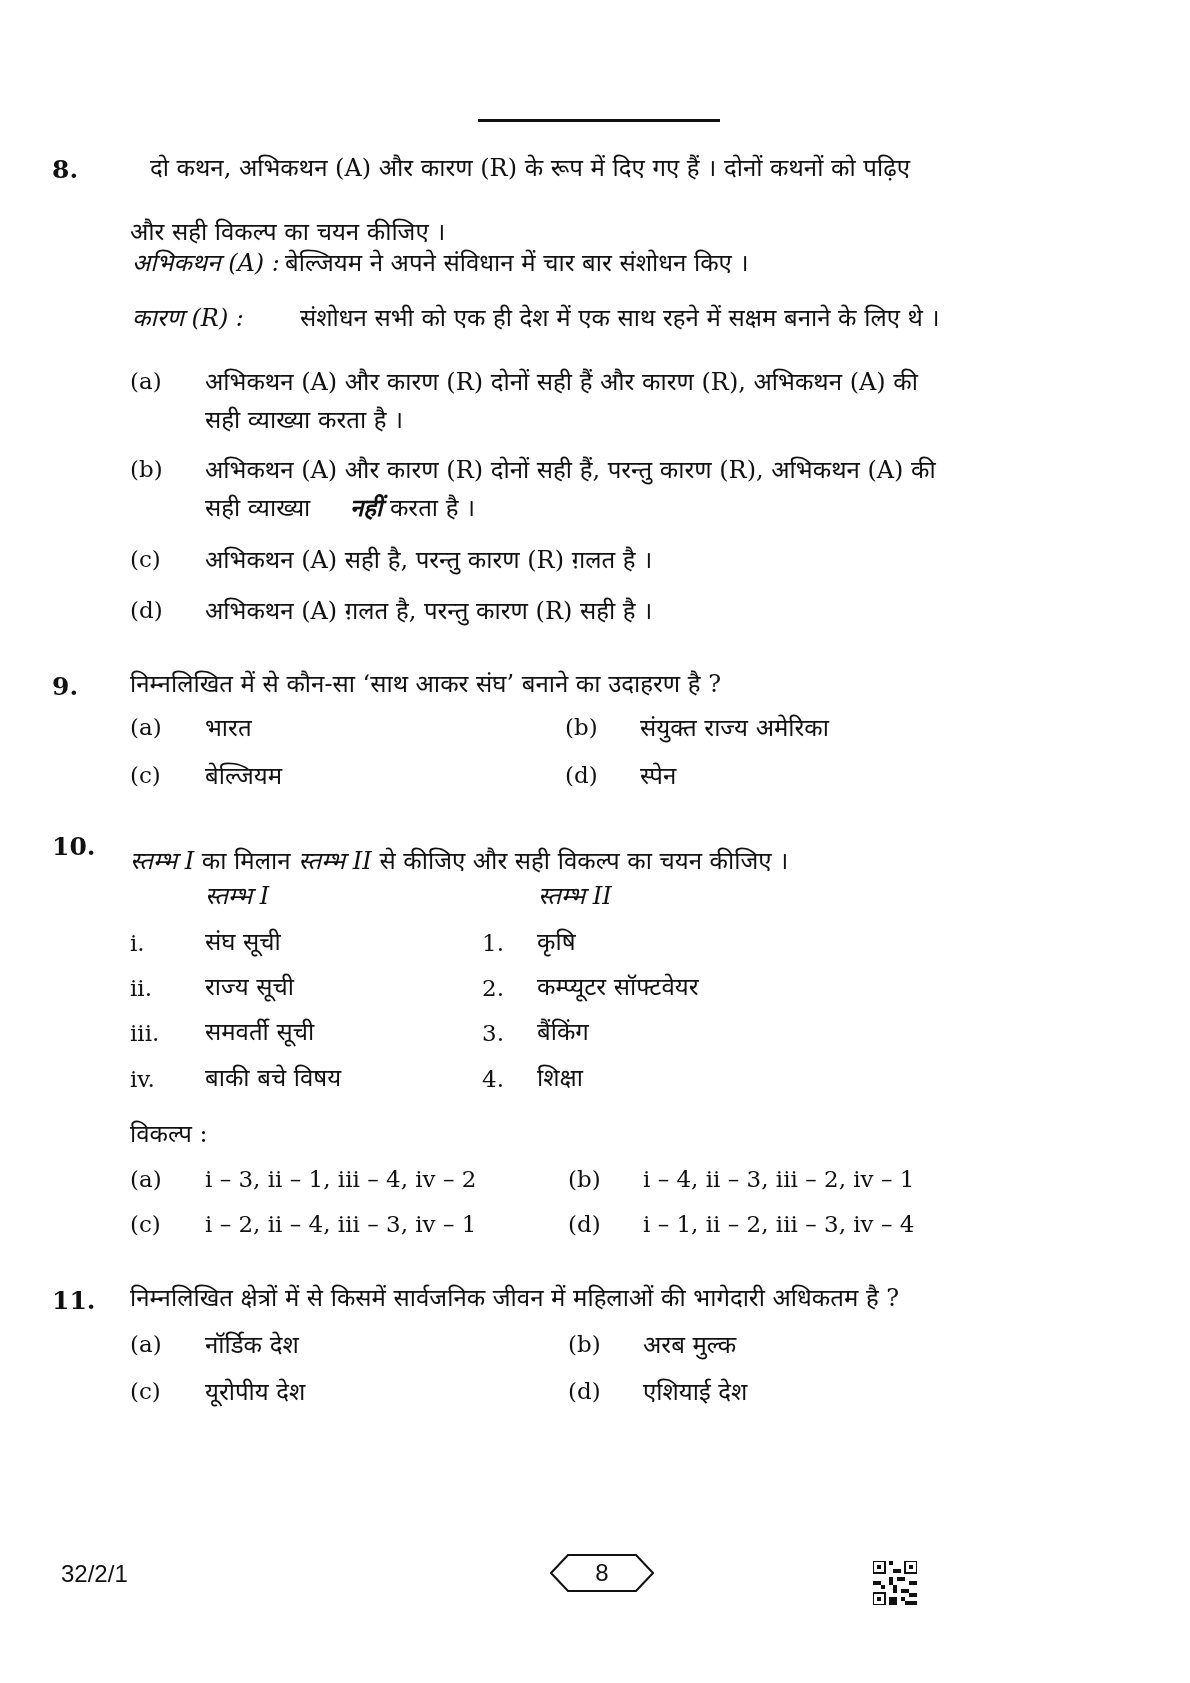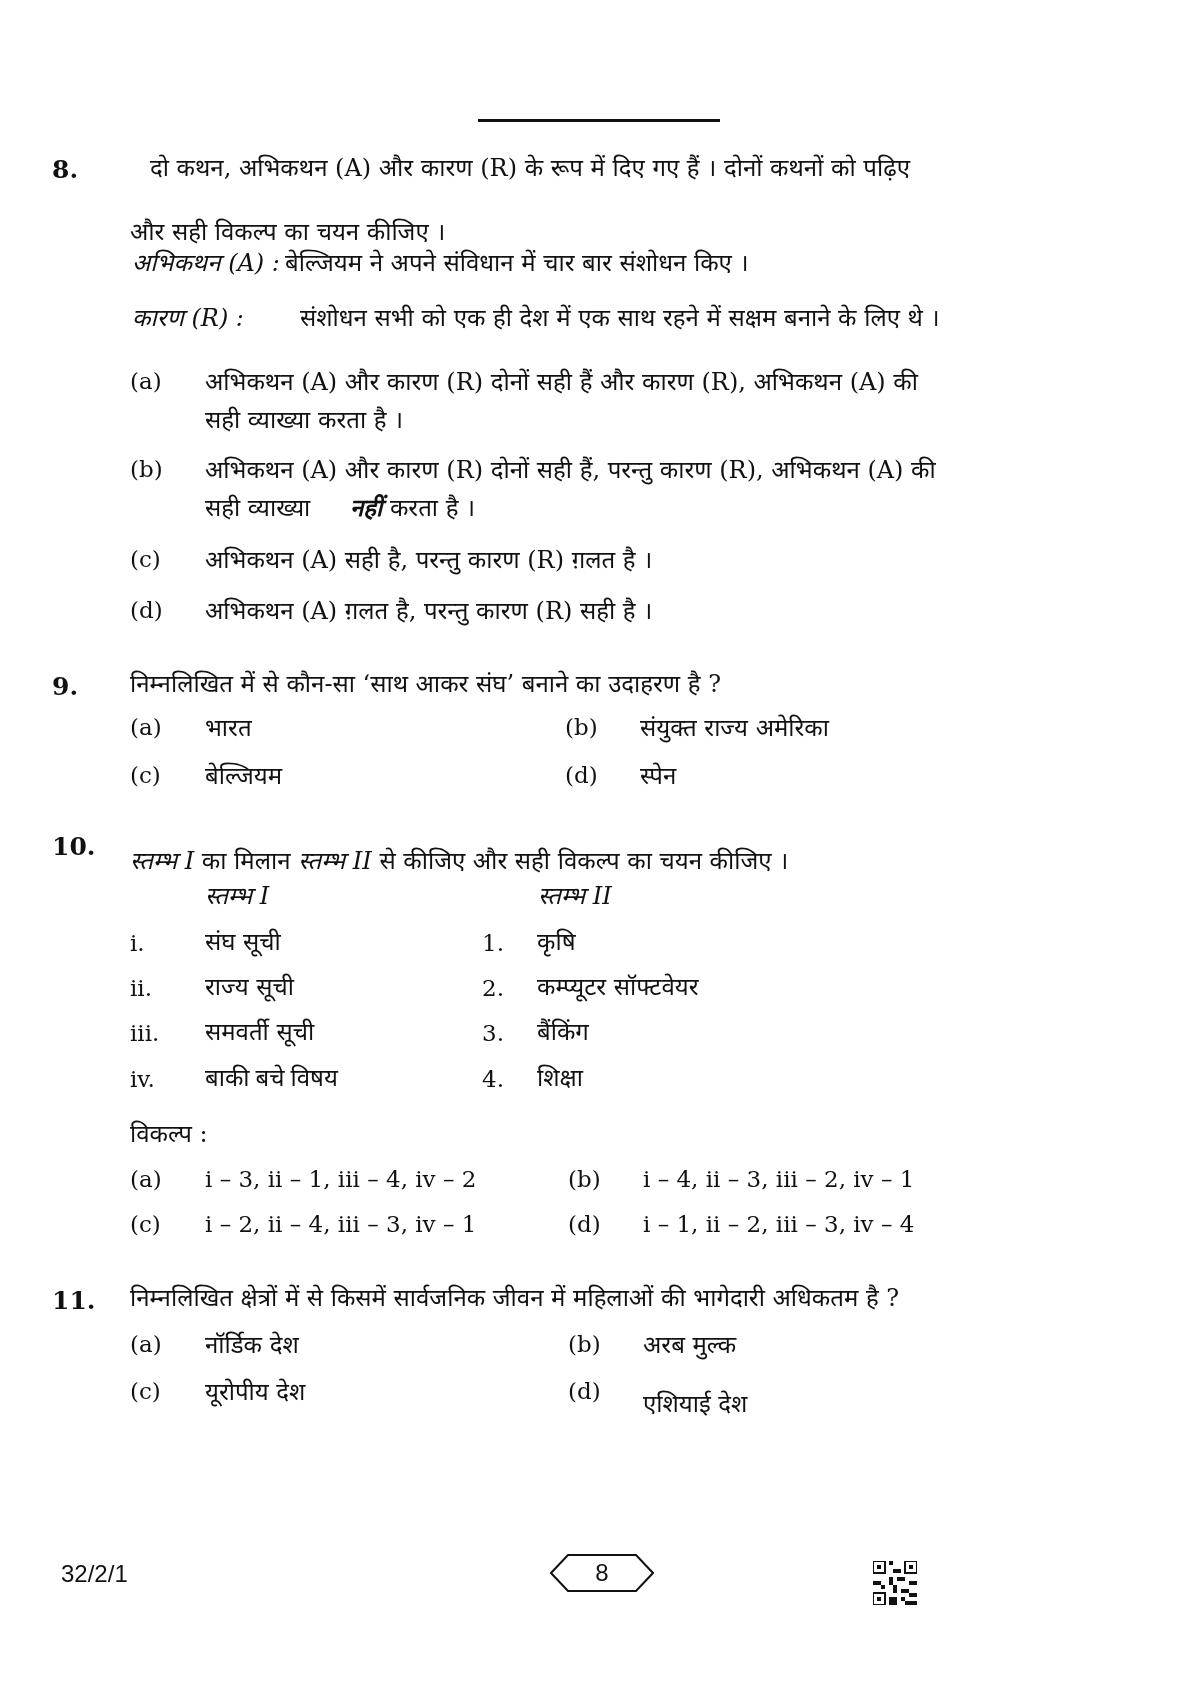--- a/index.html
+++ b/index.html
@@ -84,21 +84,21 @@
   <span class="abs it" style="left:538px;top:878px;">स्तम्भ II</span>
 
   <div>
     <span class="abs opt-label" style="left:130px;top:930px;">i.</span>
     <span class="abs" style="left:205px;top:924px;">संघ सूची</span>
     <span class="abs opt-label" style="left:130px;top:975px;">ii.</span>
     <span class="abs" style="left:205px;top:969px;">राज्य सूची</span>
     <span class="abs opt-label" style="left:130px;top:1020px;">iii.</span>
     <span class="abs" style="left:205px;top:1014px;">समवर्ती सूची</span>
     <span class="abs opt-label" style="left:130px;top:1066px;">iv.</span>
-    <span class="abs" style="left:205px;top:1060px;font-family:Liberation Serif, serif;">बाकी बचे विषय</span>
+    <span class="abs" style="left:205px;top:1060px;">बाकी बचे विषय</span>
   </div>
   <div>
     <span class="abs opt-label" style="left:482px;top:930px;">1.</span>
     <span class="abs" style="left:537px;top:924px;">कृषि</span>
     <span class="abs opt-label" style="left:482px;top:975px;">2.</span>
     <span class="abs" style="left:537px;top:969px;">कम्प्यूटर सॉफ्टवेयर</span>
     <span class="abs opt-label" style="left:482px;top:1020px;">3.</span>
     <span class="abs" style="left:537px;top:1014px;">बैंकिंग</span>
     <span class="abs opt-label" style="left:482px;top:1066px;">4.</span>
     <span class="abs" style="left:537px;top:1060px;">शिक्षा</span>
@@ -135,21 +135,21 @@
   <div>
     <span class="abs opt-label" style="left:568px;top:1331px;">(b)</span>
     <span class="abs" style="left:643px;top:1327px;">अरब मुल्क</span>
   </div>
   <div>
     <span class="abs opt-label" style="left:130px;top:1378px;">(c)</span>
     <span class="abs" style="left:205px;top:1374px;">यूरोपीय देश</span>
   </div>
   <div>
     <span class="abs opt-label" style="left:568px;top:1378px;">(d)</span>
-    <span class="abs" style="left:643px;top:1374px;margin-top:12px;">एशियाई देश</span>
+    <span class="abs" style="left:643px;top:1374px;">एशियाई देश</span>
   </div>
 </div>
 
 <div>
   <span class="abs footer-code" style="left:61px;top:1560px;">32/2/1</span>
   <div class="page-hex">
     <svg width="104" height="38" viewBox="0 0 104 38">
       <polygon points="18,1 86,1 103,19 86,37 18,37 1,19" fill="none" stroke="#111" stroke-width="2"></polygon>
     </svg>
     <span>8</span>

